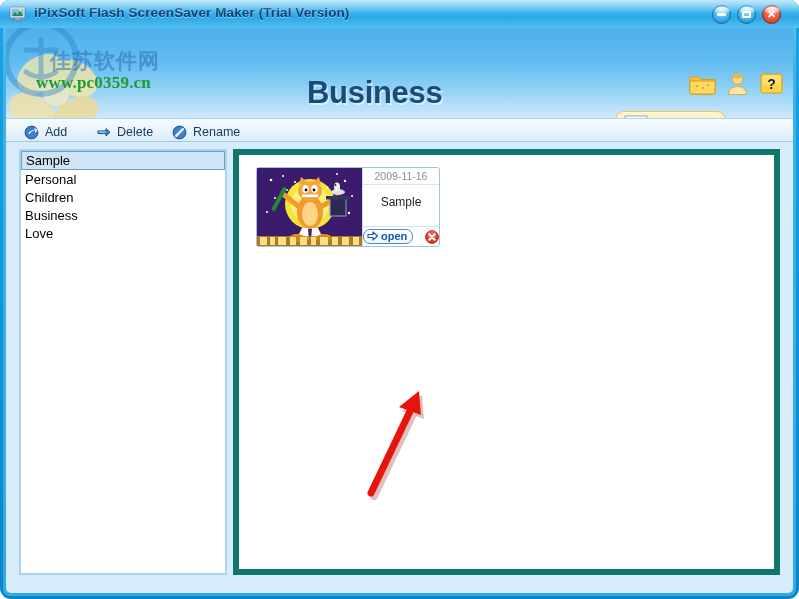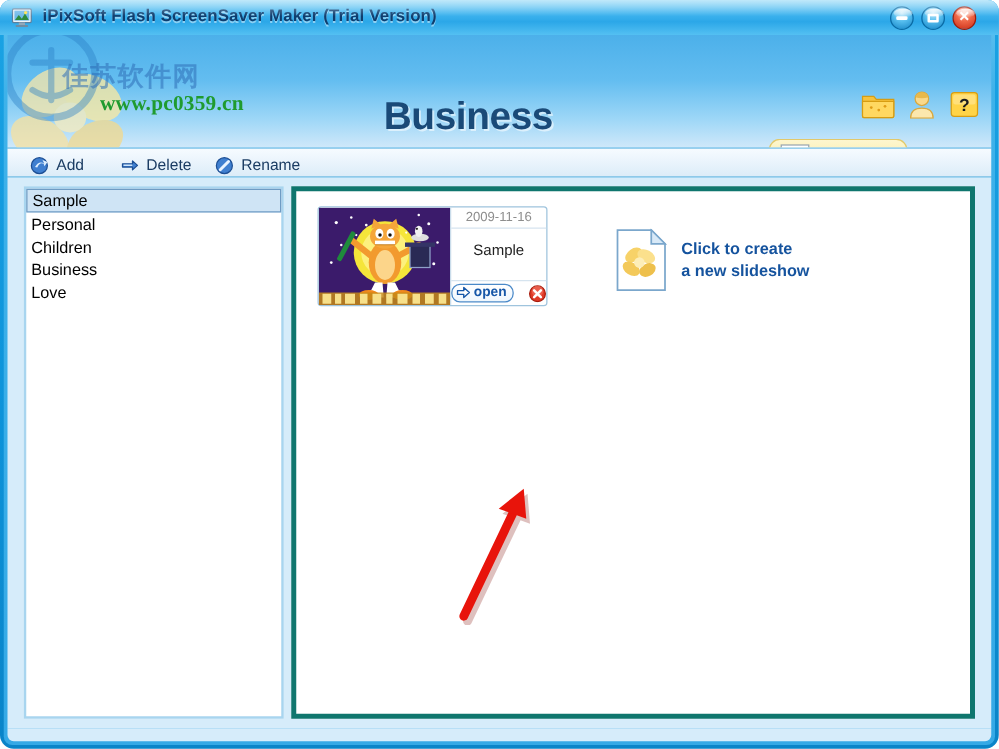--- a/index.html
+++ b/index.html
@@ -87,21 +87,20 @@
     position: absolute; left: 301px; top: 47px;
     font-size: 31px; font-weight: bold; color: #1a4a78;
     text-shadow: 1.5px 1.5px 0 rgba(255,255,255,.55);
     letter-spacing: -.3px;
   }
   #header-url {
     position: absolute; left: 30px; top: 45px;
     font-family: "Liberation Serif", serif;
     font-size: 17px; font-weight: bold; color: #1f9b2f;
     letter-spacing: .2px;
-    margin-left: 44px;
   }
   #flower-watermark {
     position: absolute; left: -4px; top: 16px;
     width: 120px; height: 100px;
     opacity: .9;
   }
   #circle-watermark {
     position: absolute; left: -4px; top: -8px;
     width: 78px; height: 78px;
     opacity: .75;
@@ -179,21 +178,21 @@
     border: 1px solid #6f9cc4;
     height: 19px;
   }
 
   
   #content-panel {
     position: absolute;
     left: 227px; top: 7px;
     width: 547px; height: 426px;
     background: #ffffff;
-    border: 4px solid #0f766e;
+    border: 6px solid #0f766e;
   }
 
   
   #project-card {
     position: absolute; left: 17px; top: 12px;
     width: 184px; height: 80px;
     background: #ffffff;
     border: 1px solid #9fc4dd;
     border-radius: 3px;
     display: flex;
@@ -474,37 +473,20 @@
             </div>
             <svg id="btn-delete-card" viewBox="0 0 14 14">
               <circle cx="7" cy="7" r="6.3" fill="#e03a28" stroke="#a61b0c" stroke-width="1"></circle>
               <circle cx="7" cy="5" r="4.6" fill="#ef7261" opacity=".65"></circle>
               <path d="M4.3 4.3 L9.7 9.7 M9.7 4.3 L4.3 9.7" stroke="#ffffff" stroke-width="2" stroke-linecap="round"></path>
             </svg>
           </div>
         </div>
       </div>
 
-      <div id="create-new">
-        <svg id="create-new-icon" viewBox="0 0 42 50">
-          <path d="M2 1 h27 l11 11 v37 h-38 z" fill="#ffffff" stroke="#7ba7cc" stroke-width="1.4"></path>
-          <path d="M29 1 v11 h11 z" fill="#d8e9f7" stroke="#7ba7cc" stroke-width="1.4"></path>
-          <g transform="translate(6,14)">
-            <ellipse cx="9" cy="7" rx="7.5" ry="5" fill="#f7d268" transform="rotate(-35 9 7)"></ellipse>
-            <ellipse cx="19" cy="8" rx="7.5" ry="5" fill="#fbe08c" transform="rotate(28 19 8)"></ellipse>
-            <ellipse cx="7" cy="18" rx="7.5" ry="5" fill="#f3c95a" transform="rotate(32 7 18)"></ellipse>
-            <ellipse cx="20" cy="19" rx="7" ry="5" fill="#eec04c" transform="rotate(-28 20 19)"></ellipse>
-            <circle cx="13.5" cy="13" r="4.2" fill="#fdeeb8"></circle>
-          </g>
-        </svg>
-        <div id="create-new-text">
-          <div>Click to create</div>
-          <div>a new slideshow</div>
-        </div>
-      </div>
     </div>
 
     <svg id="annotation-arrow" viewBox="0 0 72 110">
       <g transform="translate(2,3)" opacity=".28">
         <path d="M8 104 L49 18" stroke="#8a2018" stroke-width="7" stroke-linecap="round"></path>
         <path d="M56 2 L36 18 L58 26 Z" fill="#8a2018"></path>
       </g>
       <path d="M7 103 L48 17" stroke="#e8140b" stroke-width="7" stroke-linecap="round"></path>
       <path d="M55 1 L35 17 L57 25 Z" fill="#e8140b"></path>
     </svg>

